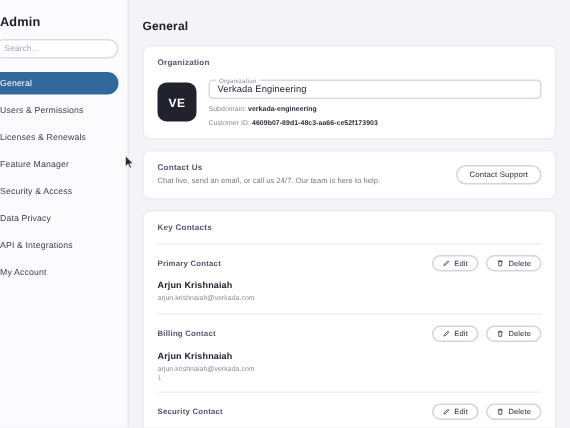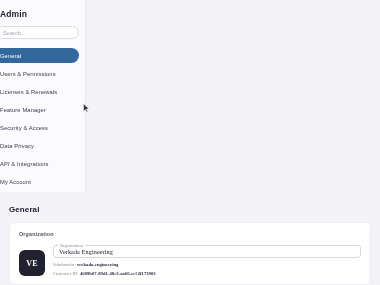--- a/index.html
+++ b/index.html
@@ -3,21 +3,21 @@
 <meta charset="utf-8">
 <style>
   * { box-sizing: border-box; margin: 0; padding: 0; }
   html, body {
     width: 380px; height: 285px;
     overflow: hidden;
     background: #f4f4f8;
     font-family: "Liberation Sans", sans-serif;
     -webkit-font-smoothing: antialiased;
   }
-  #app { position: relative; width: 380px; height: 285px; display: flex; flex-direction: column; }
+  #app { position: relative; width: 380px; height: 285px; display: flex; }
 
   
   .sidebar {
     width: 104px;
     height: 285px;
     background: #fbfbfd;
     border-right: 1px solid #e8e8ef;
     padding: 6px 0 0 0;
     margin-left: -18px;      
     flex: 0 0 104px;
@@ -83,21 +83,21 @@
     padding: 8px 9px;
   }
   .card-label {
     font-size: 5.4px;
     color: #55556b;
     font-weight: bold;
     letter-spacing: .15px;
   }
 
   
-  .org-row { display: flex; align-items: flex-end; margin-top: 7px; font-family: Liberation Serif, serif; }
+  .org-row { display: flex; align-items: center; margin-top: 7px; }
   .org-avatar {
     width: 26px; height: 26px;
     border-radius: 6px;
     background: #22222e;
     color: #ffffff;
     font-size: 8px; font-weight: bold;
     display: flex; align-items: center; justify-content: center;
     flex: 0 0 26px;
     letter-spacing: .3px;
   }

